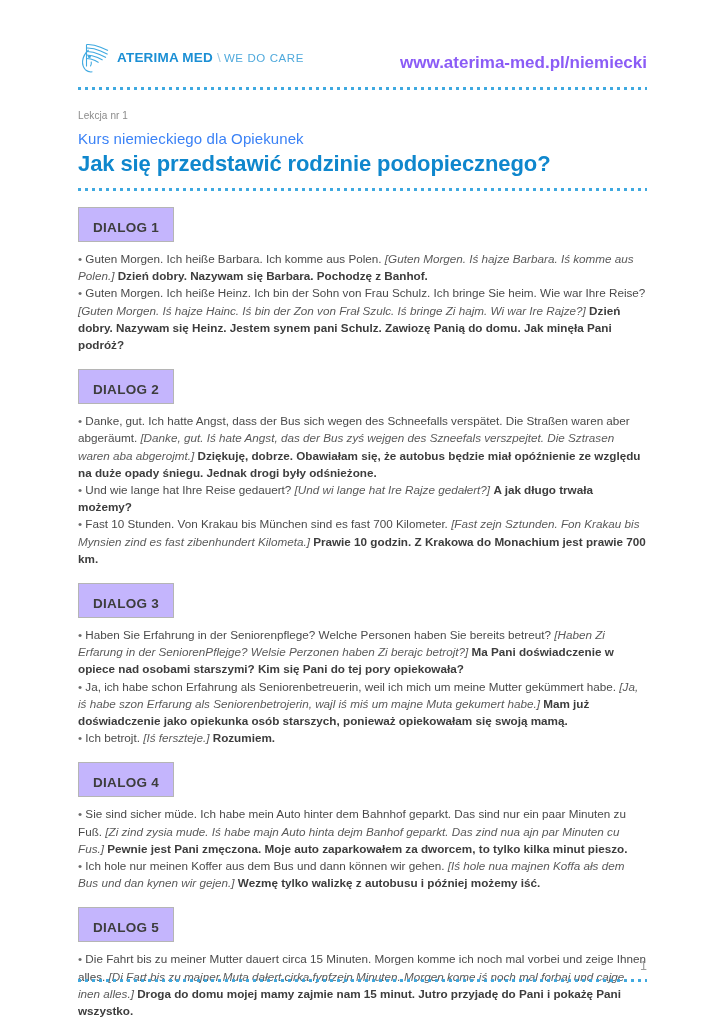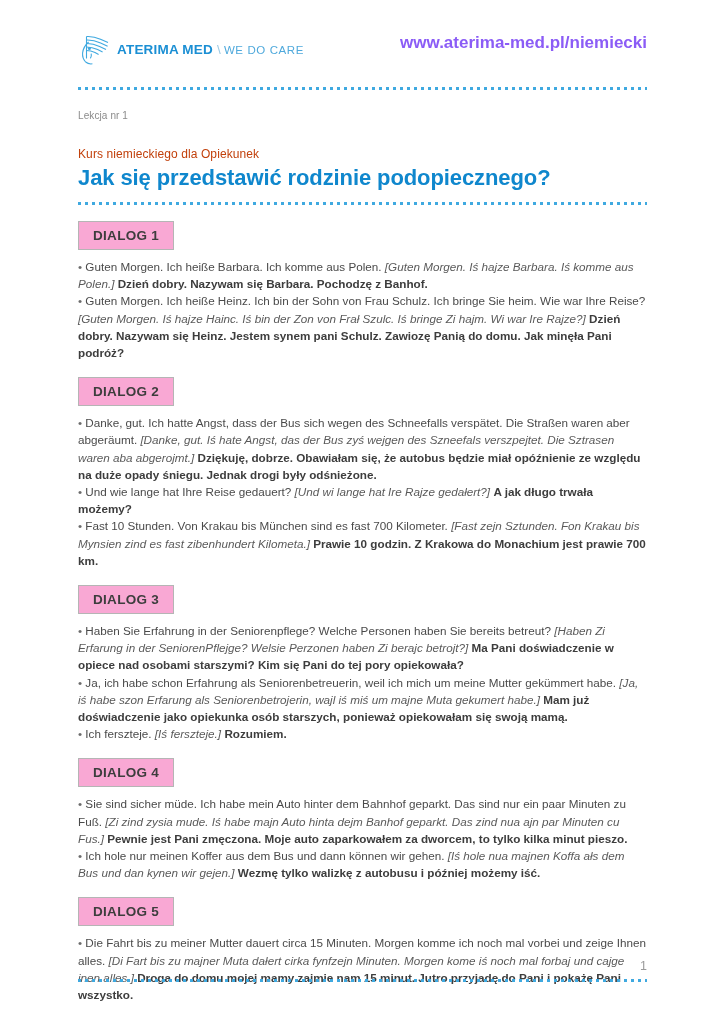--- a/index.html
+++ b/index.html
@@ -19,21 +19,21 @@
     width: 725px;
     height: 1024px;
     box-sizing: border-box;
     padding: 0 78px 0 78px;
     position: relative;
   }
 
   
   .header {
     display: flex;
-    align-items: flex-start;
+    align-items: flex-end;
     justify-content: space-between;
     padding-top: 33px;
     height: 40px;
   }
   .logo-block {
     display: flex;
     align-items: center;
   }
   .logo-mark {
     width: 34px;
@@ -77,44 +77,44 @@
   .dotted-rule.below-title { margin-top: 11px; }
 
   
   .lesson-no {
     font-size: 10px;
     color: #8b8b8b;
     margin-top: 20px;
     letter-spacing: 0.1px;
   }
   .course-name {
-    font-size: 12px;
-    color: #c2410c;
-    margin-top: 26px;
+    font-size: 15px;
+    color: #3b82f6;
+    margin-top: 9px;
     letter-spacing: 0.1px;
   }
   .lesson-title {
     font-size: 22px;
     font-weight: bold;
     color: #0f87cd;
     margin-top: 4px;
     letter-spacing: -0.1px;
   }
 
   
   .dialog-section { margin-top: 16px; }
   .dialog-label {
     display: inline-block;
     border: 1px solid #b5b5b5;
-    padding: 6px 14px 6px 14px;
+    padding: 12px 14px 6px 14px;
     font-size: 13.5px;
     font-weight: bold;
     color: #3d3d3d;
     letter-spacing: 0.3px;
-    background: #f9a8d4;
+    background: #c4b5fd;
   }
   .dialog-lines {
     margin-top: 8px;
     font-size: 11.7px;
     line-height: 1.47;
     color: #4a4a4a;
     text-align: left;
   }
   .line { margin: 0; padding: 0; }
   .bullet { color: #6b6b6b; }
@@ -180,21 +180,21 @@
           <div class="line"><span class="bullet">• </span><span class="de">Guten Morgen. Ich heiße Heinz. Ich bin der Sohn von Frau Schulz. Ich bringe Sie heim. Wie war Ihre Reise?</span> <span class="pron">[Guten Morgen. Iś hajze Hainc. Iś bin der Zon von Frał Szulc. Iś bringe Zi hajm. Wi war Ire Rajze?]</span> <span class="pl">Dzień dobry. Nazywam się Heinz. Jestem synem pani Schulz. Zawiozę Panią do domu. Jak minęła Pani podróż?</span></div>
         </div></div>
       <div class="dialog-section"><div class="dialog-label">DIALOG 2</div><div class="dialog-lines">
           <div class="line"><span class="bullet">• </span><span class="de">Danke, gut. Ich hatte Angst, dass der Bus sich wegen des Schneefalls verspätet. Die Straßen waren aber abgeräumt.</span> <span class="pron">[Danke, gut. Iś hate Angst, das der Bus zyś wejgen des Szneefals verszpejtet. Die Sztrasen waren aba abgerojmt.]</span> <span class="pl">Dziękuję, dobrze. Obawiałam się, że autobus będzie miał opóźnienie ze względu na duże opady śniegu. Jednak drogi były odśnieżone.</span></div>
           <div class="line"><span class="bullet">• </span><span class="de">Und wie lange hat Ihre Reise gedauert?</span> <span class="pron">[Und wi lange hat Ire Rajze gedałert?]</span> <span class="pl">A jak długo trwała możemy?</span></div>
           <div class="line"><span class="bullet">• </span><span class="de">Fast 10 Stunden. Von Krakau bis München sind es fast 700 Kilometer.</span> <span class="pron">[Fast zejn Sztunden. Fon Krakau bis Mynsien zind es fast zibenhundert Kilometa.]</span> <span class="pl">Prawie 10 godzin. Z Krakowa do Monachium jest prawie 700 km.</span></div>
         </div></div>
       <div class="dialog-section"><div class="dialog-label">DIALOG 3</div><div class="dialog-lines">
           <div class="line"><span class="bullet">• </span><span class="de">Haben Sie Erfahrung in der Seniorenpflege? Welche Personen haben Sie bereits betreut?</span> <span class="pron">[Haben Zi Erfarung in der SeniorenPflejge? Welsie Perzonen haben Zi berajc betrojt?]</span> <span class="pl">Ma Pani doświadczenie w opiece nad osobami starszymi? Kim się Pani do tej pory opiekowała?</span></div>
           <div class="line"><span class="bullet">• </span><span class="de">Ja, ich habe schon Erfahrung als Seniorenbetreuerin, weil ich mich um meine Mutter gekümmert habe.</span> <span class="pron">[Ja, iś habe szon Erfarung als Seniorenbetrojerin, wajl iś miś um majne Muta gekumert habe.]</span> <span class="pl">Mam już doświadczenie jako opiekunka osób starszych, ponieważ opiekowałam się swoją mamą.</span></div>
-          <div class="line"><span class="bullet">• </span><span class="de">Ich ferszteje.</span> <span class="pron">[Iś ferszteje.]</span> <span class="pl">Rozumiem.</span></div>
+          <div class="line"><span class="bullet">• </span><span class="de">Ich betrojt.</span> <span class="pron">[Iś ferszteje.]</span> <span class="pl">Rozumiem.</span></div>
         </div></div>
       <div class="dialog-section"><div class="dialog-label">DIALOG 4</div><div class="dialog-lines">
           <div class="line"><span class="bullet">• </span><span class="de">Sie sind sicher müde. Ich habe mein Auto hinter dem Bahnhof geparkt. Das sind nur ein paar Minuten zu Fuß.</span> <span class="pron">[Zi zind zysia mude. Iś habe majn Auto hinta dejm Banhof geparkt. Das zind nua ajn par Minuten cu Fus.]</span> <span class="pl">Pewnie jest Pani zmęczona. Moje auto zaparkowałem za dworcem, to tylko kilka minut pieszo.</span></div>
           <div class="line"><span class="bullet">• </span><span class="de">Ich hole nur meinen Koffer aus dem Bus und dann können wir gehen.</span> <span class="pron">[Iś hole nua majnen Koffa ałs dem Bus und dan kynen wir gejen.]</span> <span class="pl">Wezmę tylko walizkę z autobusu i później możemy iść.</span></div>
         </div></div>
       <div class="dialog-section"><div class="dialog-label">DIALOG 5</div><div class="dialog-lines">
           <div class="line"><span class="bullet">• </span><span class="de">Die Fahrt bis zu meiner Mutter dauert circa 15 Minuten. Morgen komme ich noch mal vorbei und zeige Ihnen alles.</span> <span class="pron">[Di Fart bis zu majner Muta dałert cirka fynfzejn Minuten. Morgen kome iś noch mal forbaj und cajge inen alles.]</span> <span class="pl">Droga do domu mojej mamy zajmie nam 15 minut. Jutro przyjadę do Pani i pokażę Pani wszystko.</span></div>
         </div></div>
     </div>
 

